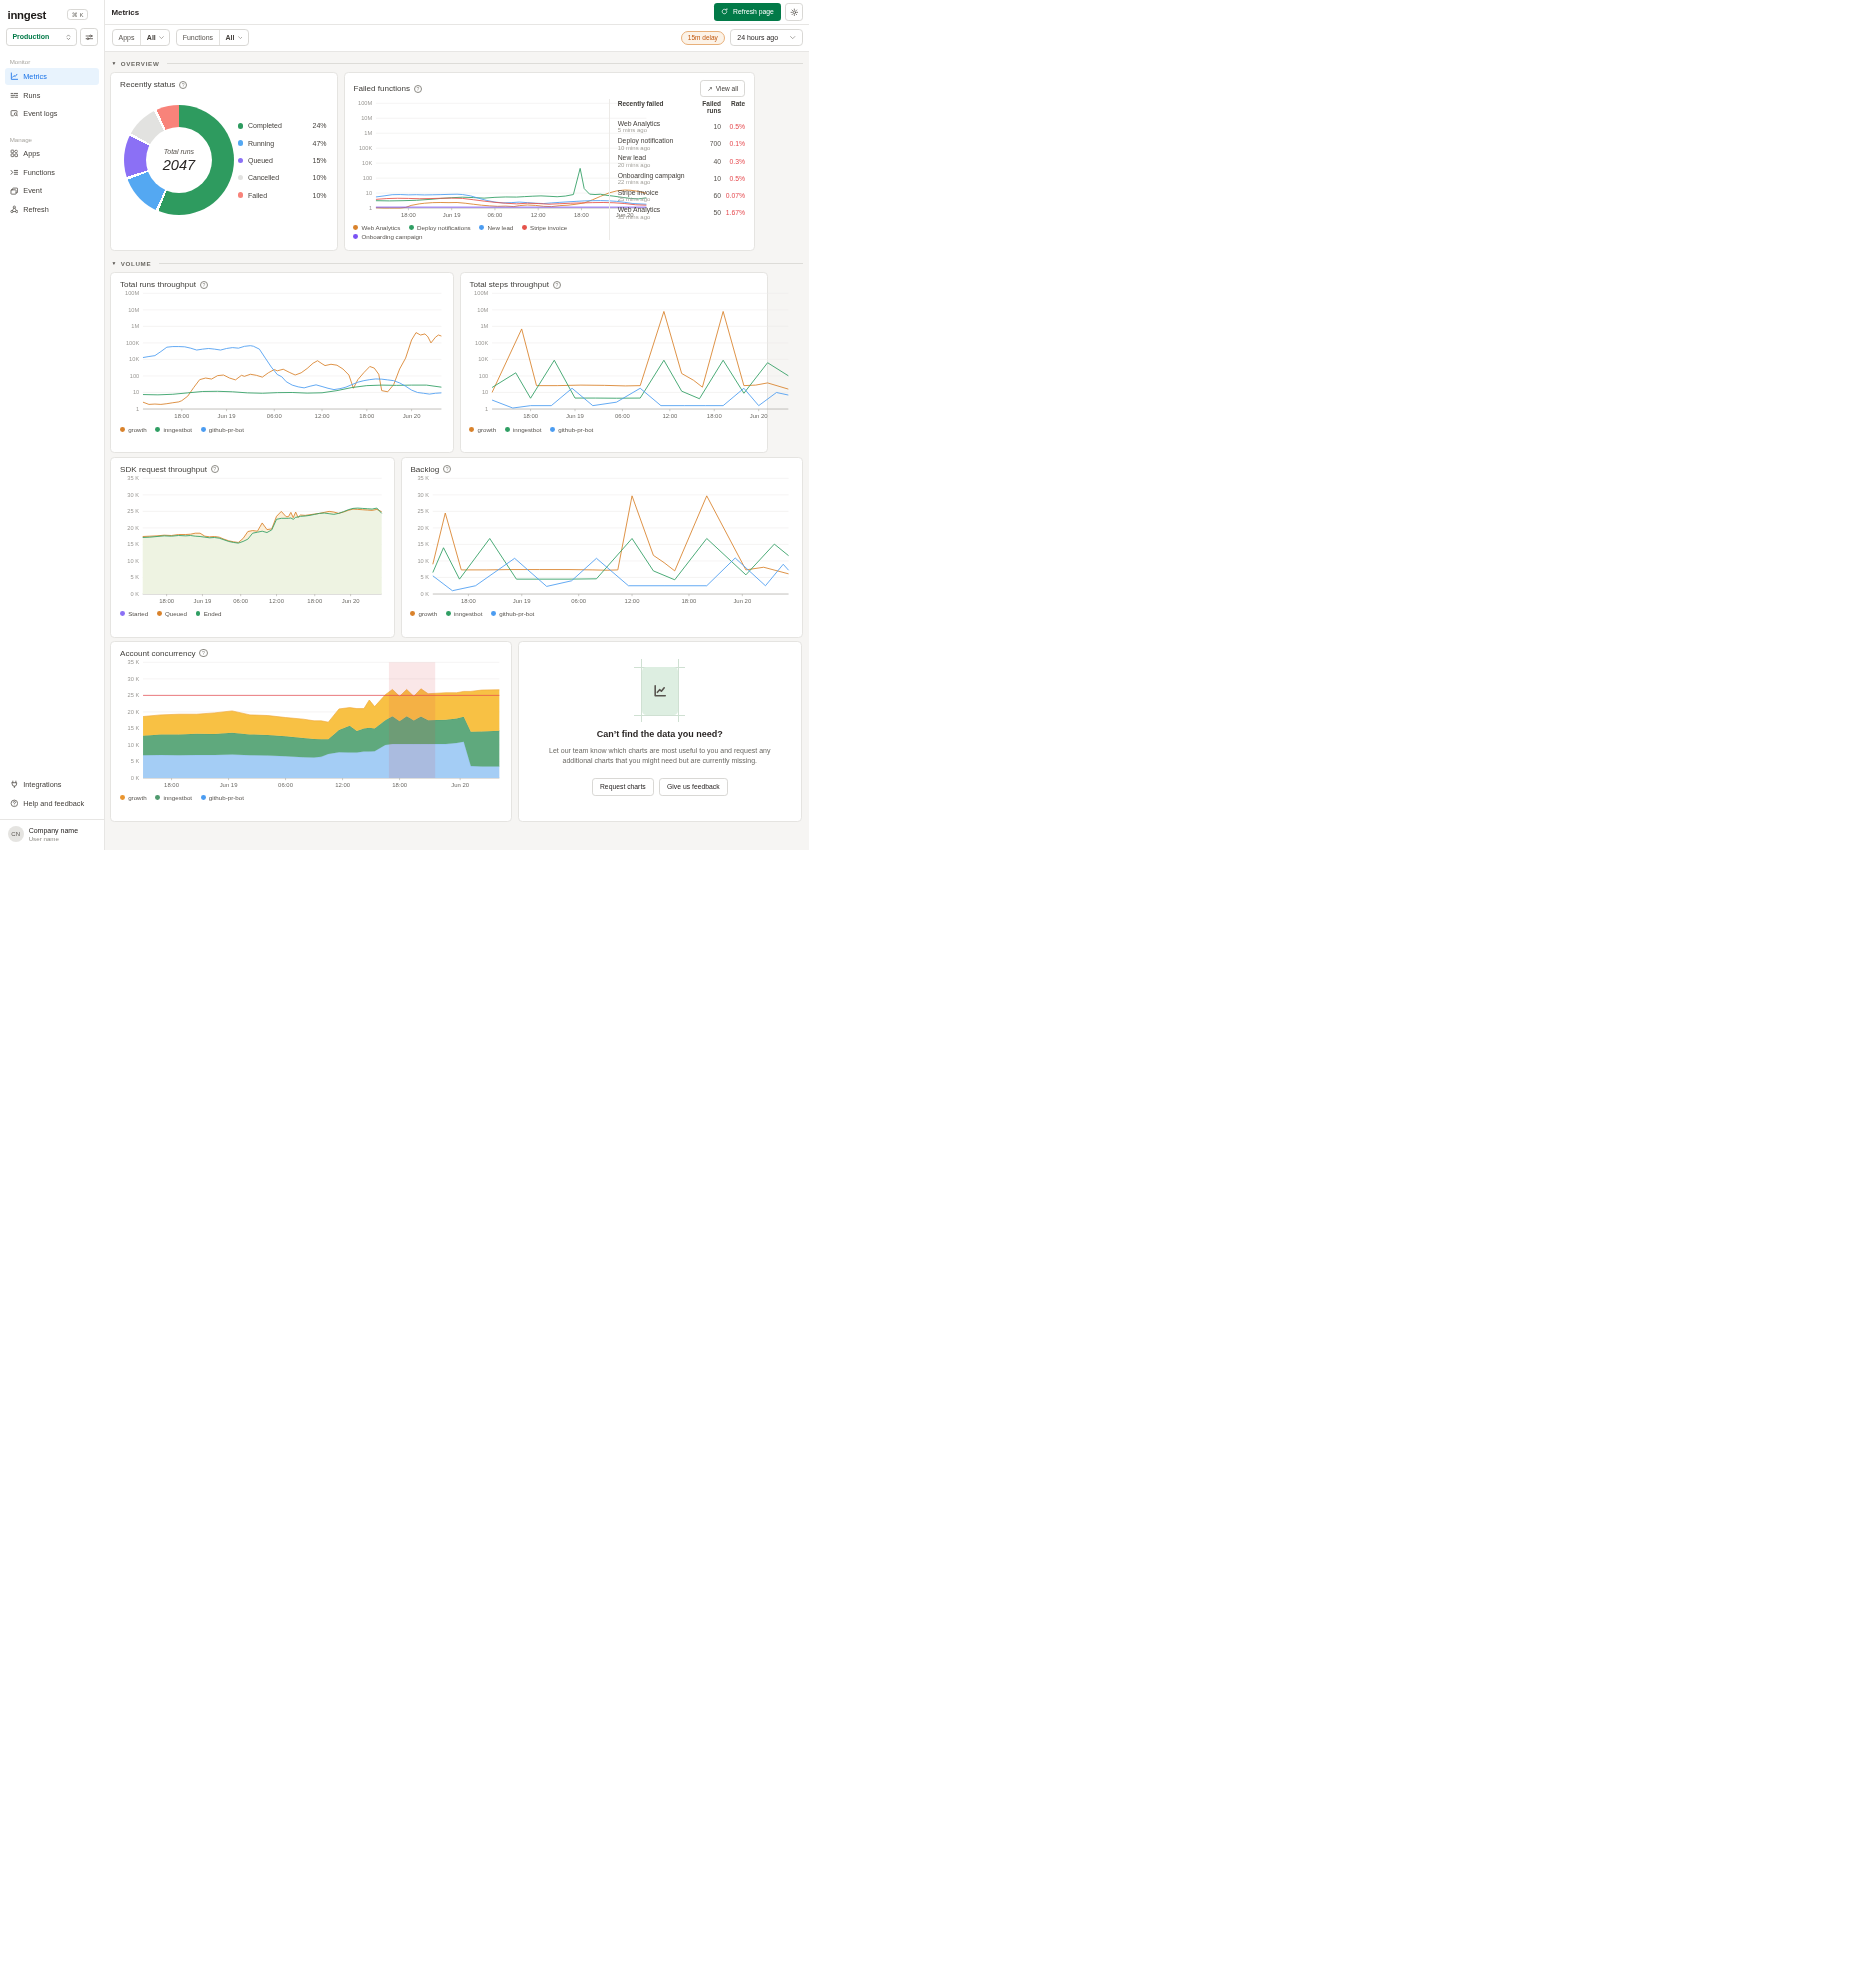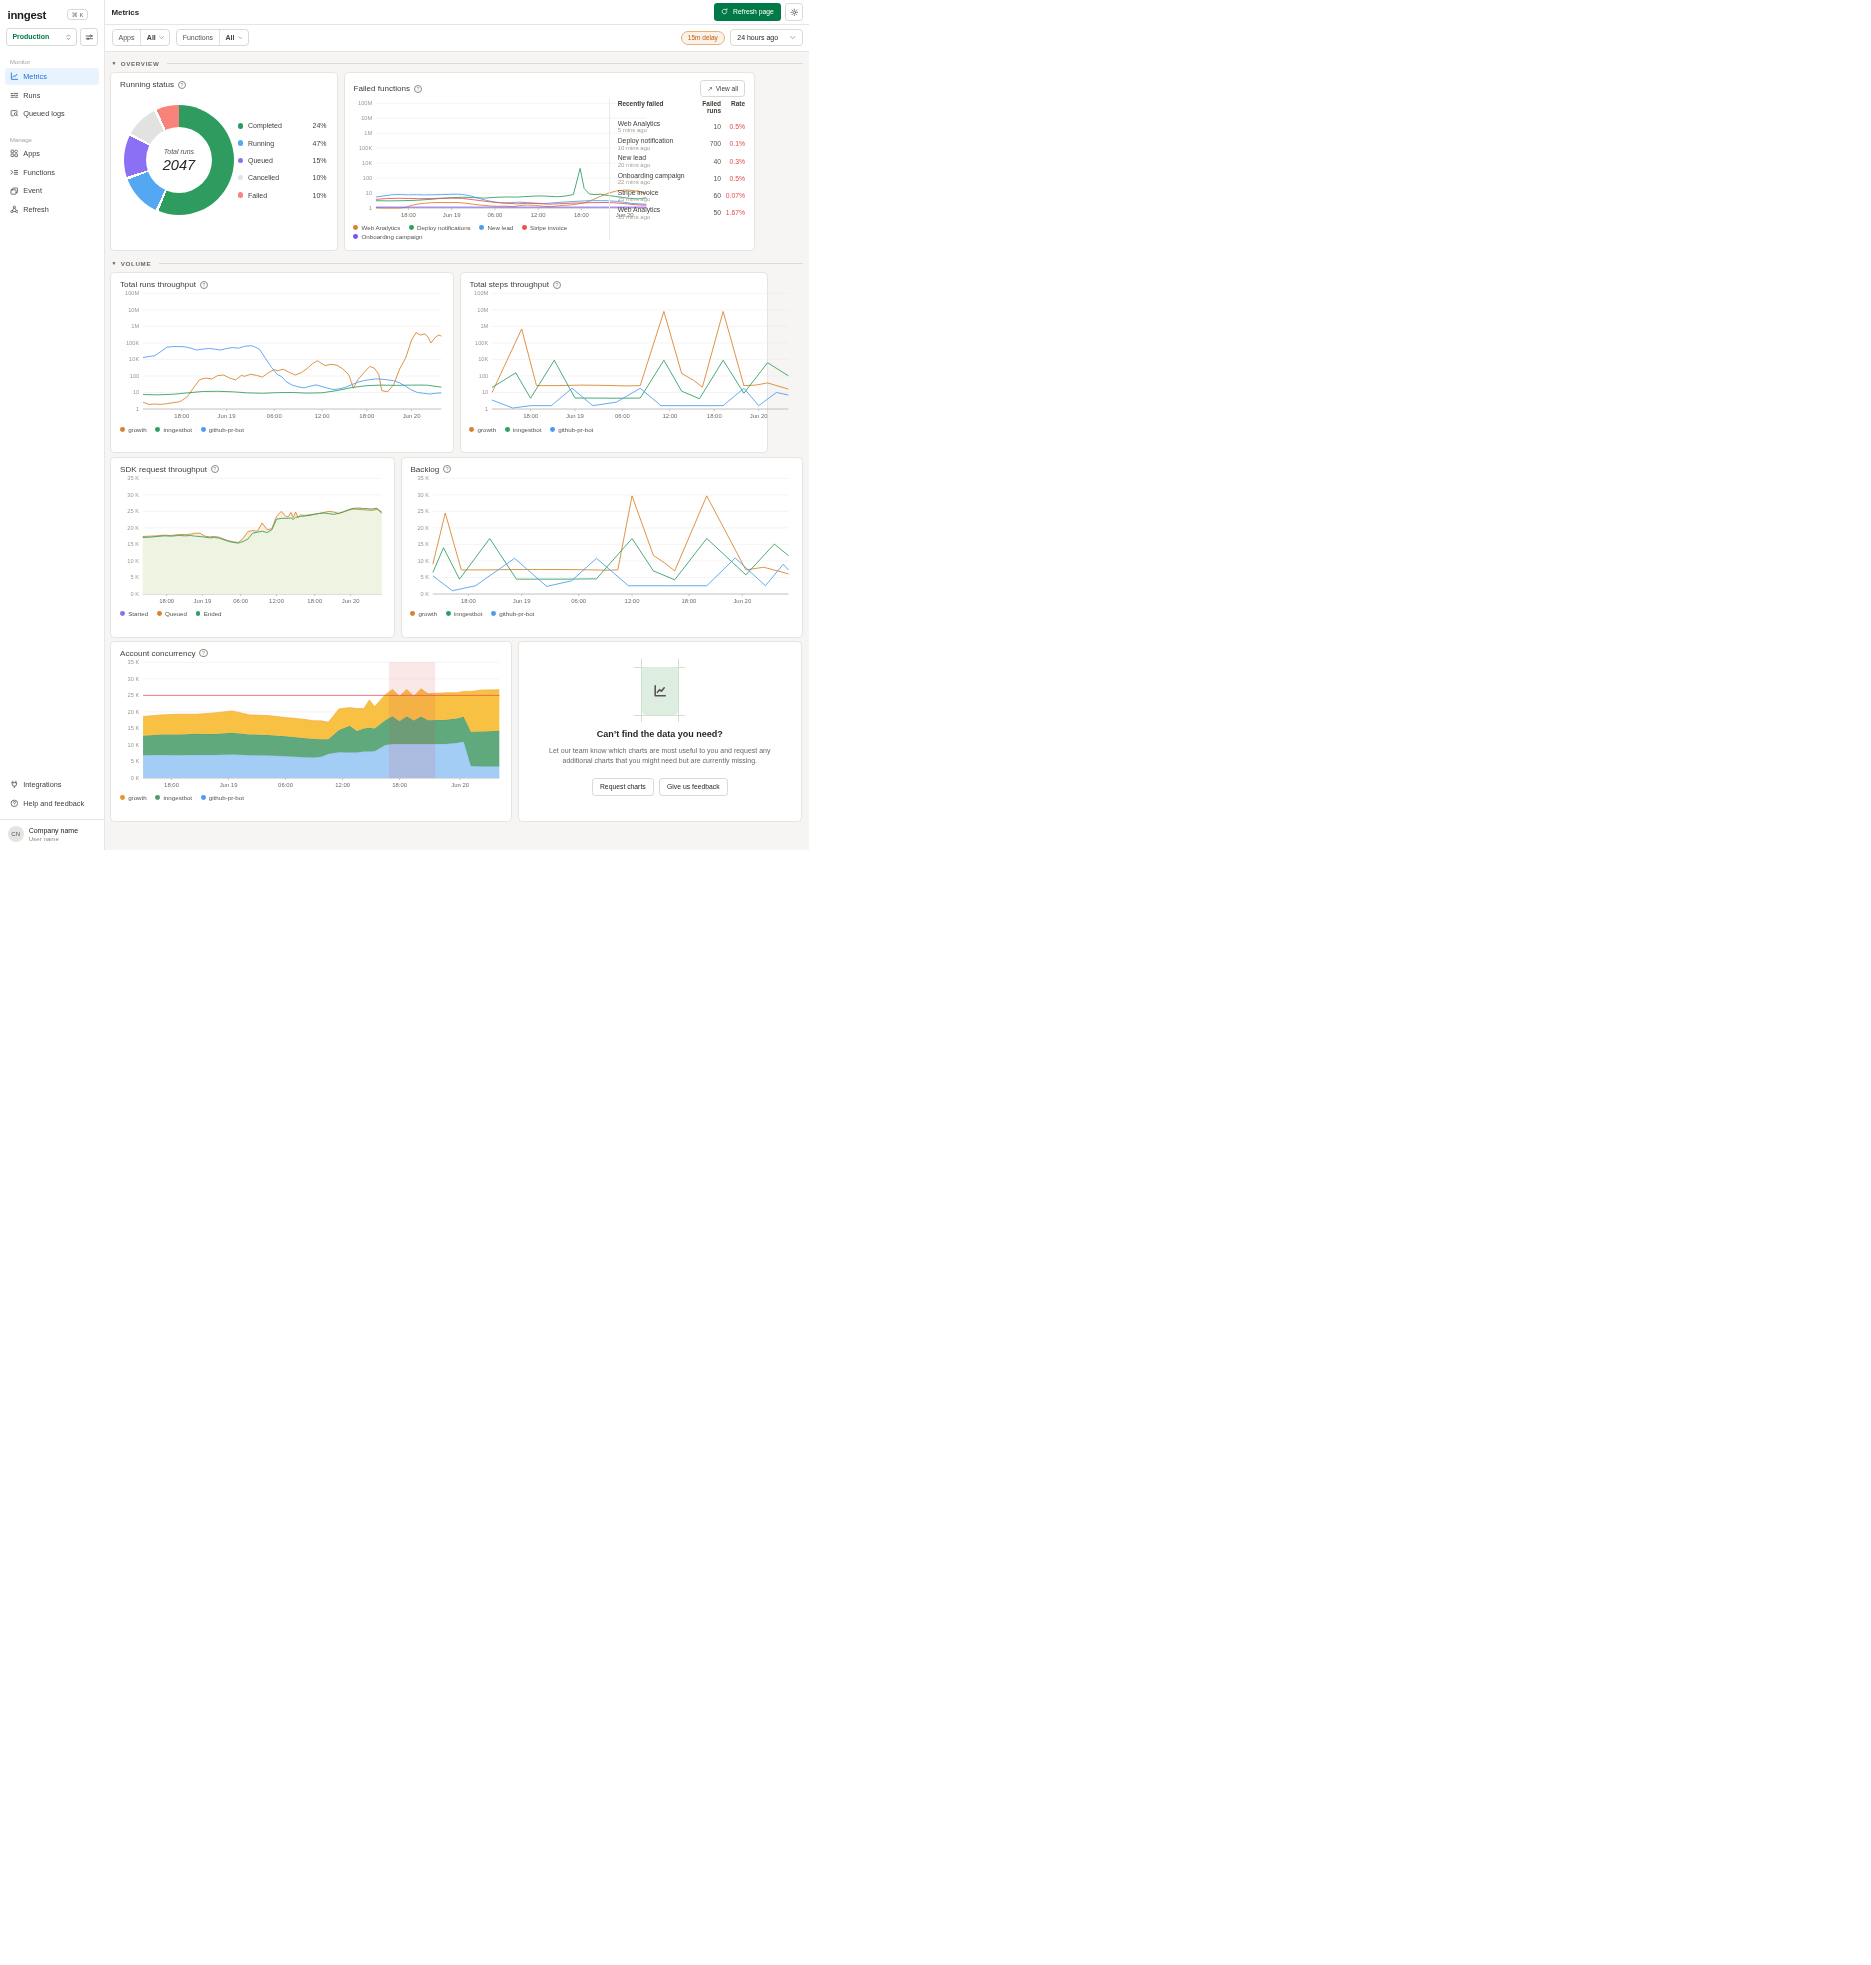--- a/index.html
+++ b/index.html
@@ -146,21 +146,21 @@
           <span>Runs</span>
         </div>
         <div class="nav-item">
           <span class="nicon">
             <svg viewBox="0 0 16 16" fill="none" stroke="currentColor" stroke-width="1.5">
               <path d="M13 6V4.2A1.2 1.2 0 0 0 11.8 3H3.2A1.2 1.2 0 0 0 2 4.2v7.1a1.2 1.2 0 0 0 1.2 1.2H6" stroke-linecap="round"></path>
               <circle cx="10.4" cy="9.4" r="2.5"></circle>
               <path d="M12.3 11.3L14 13" stroke-linecap="round"></path>
             </svg>
           </span>
-          <span>Queued logs</span>
+          <span>Event logs</span>
         </div>
         <div class="nav-gap"></div>
         <div class="nav-label">Manage</div>
         <div class="nav-item">
           <span class="nicon">
             <svg viewBox="0 0 16 16" fill="none" stroke="currentColor" stroke-width="1.5" stroke-linejoin="round">
               <rect x="2" y="2" width="5" height="5" rx="1"></rect>
               <rect x="2" y="9" width="5" height="5" rx="1"></rect>
               <rect x="9" y="9" width="5" height="5" rx="1"></rect>
               <path d="M11.5 1.6l2.9 2.9-2.9 2.9-2.9-2.9z"></path>
@@ -290,21 +290,21 @@
       <div class="sec-head">
         <span class="tri">▼</span>
         <span class="sec-label">OVERVIEW</span>
         <span class="line"></span>
       </div>
 
       <div class="row">
         <div class="card" style="width:228px;height:179px">
           <div class="card-head">
             <div class="card-title">
-                <span>Running status</span>
+                <span>Recently status</span>
                 <span class="help">?</span>
               </div>
           </div>
           <div class="fs-body">
             <div class="donut-wrap">
               <div class="donut" id="donut" style="background: conic-gradient(rgb(46, 155, 95) 0deg, rgb(46, 155, 95) 202deg, rgb(255, 255, 255) 202deg, rgb(255, 255, 255) 205deg, rgb(84, 168, 242) 205deg, rgb(84, 168, 242) 249deg, rgb(255, 255, 255) 249deg, rgb(255, 255, 255) 252deg, rgb(139, 112, 245) 252deg, rgb(139, 112, 245) 296deg, rgb(255, 255, 255) 296deg, rgb(255, 255, 255) 299deg, rgb(226, 226, 224) 299deg, rgb(226, 226, 224) 333deg, rgb(255, 255, 255) 333deg, rgb(255, 255, 255) 336deg, rgb(248, 131, 122) 336deg, rgb(248, 131, 122) 360deg, rgb(255, 255, 255) 360deg, rgb(255, 255, 255) 360deg);">
                 <div class="hole">
                   <span class="cl">Total runs</span>
                   <span class="cv">2047</span>
                 </div>

